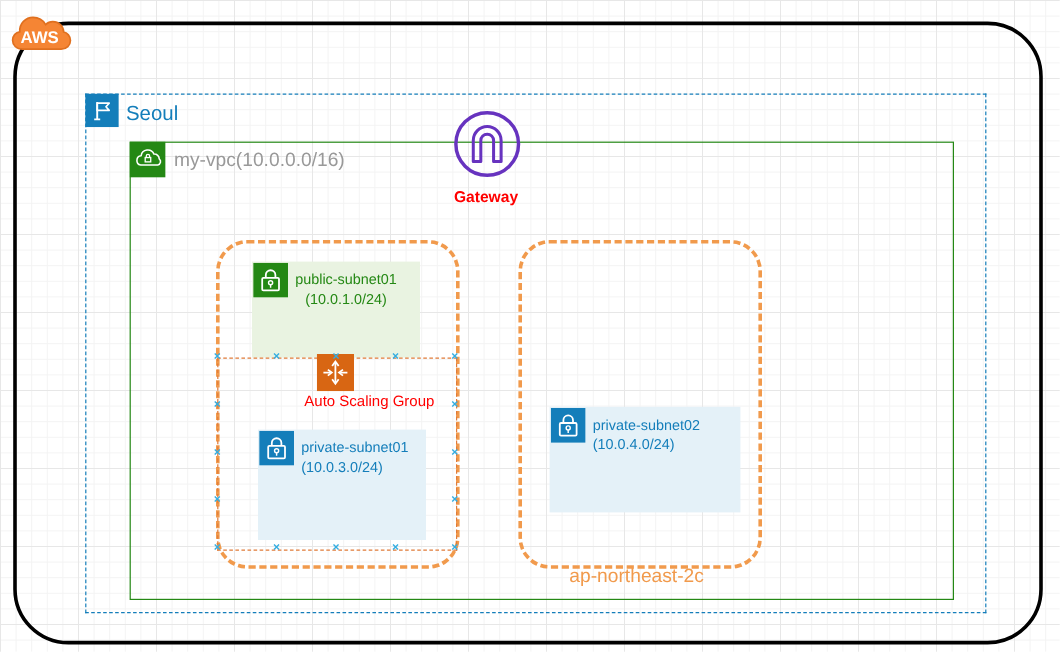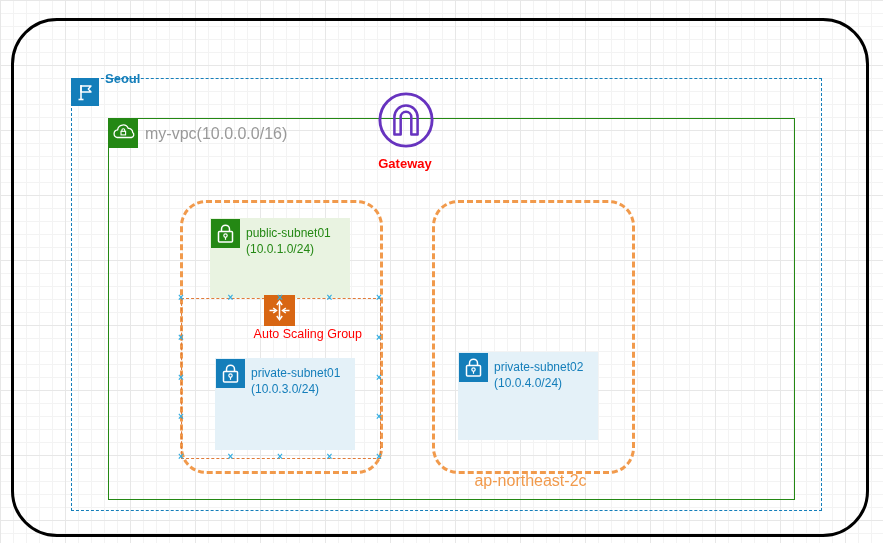--- a/index.html
+++ b/index.html
@@ -28,21 +28,21 @@
   }
   .aws-logo{left:8px;top:8px;width:54px;height:40px;}
 
   
   .region-box{
     left:71px;top:78px;width:749px;height:431px;
     border:1.5px dashed #147EBA;
   }
   .region-icon{left:71px;top:78px;width:28px;height:28px;}
   .region-label{
-    left:105px;top:71px;font-size:13px;color:#147EBA;white-space:nowrap;font-weight:bold;
+    left:105px;top:85px;font-size:17px;color:#147EBA;white-space:nowrap;
   }
 
   
   .vpc-box{
     left:108px;top:118px;width:685px;height:380px;
     border:1.5px solid #248814;
   }
   .vpc-icon{left:108px;top:118px;width:30px;height:30px;}
   .vpc-label{
     left:145px;top:125px;font-size:16px;color:#999999;white-space:nowrap;
@@ -62,33 +62,33 @@
   }
   .az-a{left:180px;} .az-c{left:432px;}
   .az-label{
     top:472px;width:197px;text-align:center;
     font-size:16px;color:#F19A4C;white-space:nowrap;
   }
   .az-a-label{left:180px;} .az-c-label{left:432px;text-align:center;}
 
   
   .subnet{padding:0;}
-  .subnet.public{background:#E9F3E1;}
+  .subnet.public{background:#E9F3E1;text-align:center;}
   .subnet.private{background:#E4F1F8;}
   .subnet-icon{width:29px;height:29px;}
   .subnet-text{
     position:absolute;left:36px;top:7px;
     font-size:12px;line-height:16px;white-space:nowrap;
   }
   .subnet.public .subnet-text{color:#248814;}
   .subnet.private .subnet-text{color:#147EBA;}
   .pub01{left:210px;top:218px;width:140px;height:80px;}
   .pub02{left:458px;top:219px;width:142px;height:81px;}
   .priv01{left:215px;top:358px;width:140px;height:92px;}
-  .priv02{left:458px;top:352px;width:140px;height:88px;}
+  .priv02{left:458px;top:339px;width:159px;height:88px;}
 
   
   .asg-box{
     left:181px;top:298px;width:198px;height:159px;
     border:1px dashed #E07B39;
   }
   .asg-icon{left:264px;top:295px;width:31px;height:31px;}
   .asg-label{
     left:198px;top:327px;width:164px;text-align:right;
     font-size:12.5px;color:#FF0000;white-space:nowrap;
@@ -101,20 +101,26 @@
     cursor:crosshair;
   }
 </style>
 </head>
 <body>
 
 <div class="stage">
 
   <div class="abs outer-border"></div>
 
+  <div class="abs aws-logo">
+    <svg width="54" height="40" viewBox="0 0 54 40">
+      <path d="M11 33 C5.5 33 2.5 29.5 2.5 25.5 C2.5 22 5 19 8.5 18.5 C8 11.5 13.5 6.5 19.5 6.5 C24 6.5 28 9 30 12.5 C31.5 11 33.5 10 36 10 C41 10 45 14 45 18.7 C48 19.2 50.7 22.2 50.7 25.8 C50.7 29.8 47.5 33 43 33 Z" fill="#F58534" stroke="#E0701F" stroke-width="1.4"></path>
+      <text x="25" y="28" text-anchor="middle" font-size="14" font-weight="bold" fill="#ffffff" font-family="Liberation Sans, sans-serif">AWS</text>
+    </svg>
+  </div>
 
   <div class="abs region-box"></div>
   <div class="abs region-icon">
     <svg width="28" height="28" viewBox="0 0 28 28">
       <rect x="0" y="0" width="28" height="28" fill="#147EBA"></rect>
       <path d="M10 7 V21.5" stroke="#fff" stroke-width="1.6"></path>
       <path d="M7.5 21.5 H12.5" stroke="#fff" stroke-width="1.6"></path>
       <path d="M10 8 H20 L17.3 11 L20 14 H10 Z" fill="none" stroke="#fff" stroke-width="1.4" stroke-linejoin="round"></path>
     </svg>
   </div>

